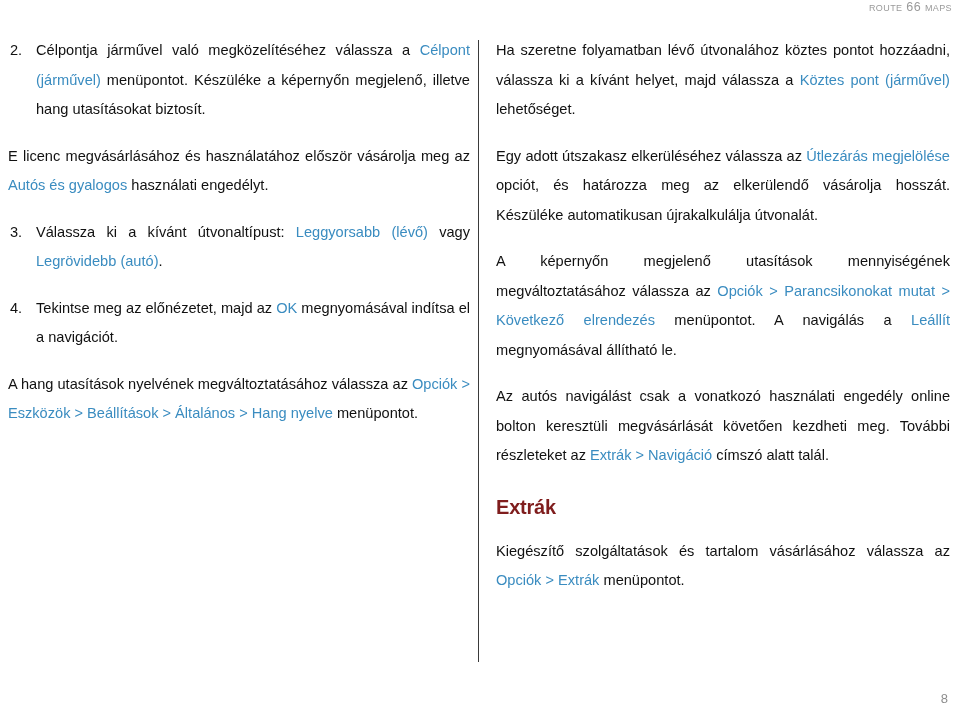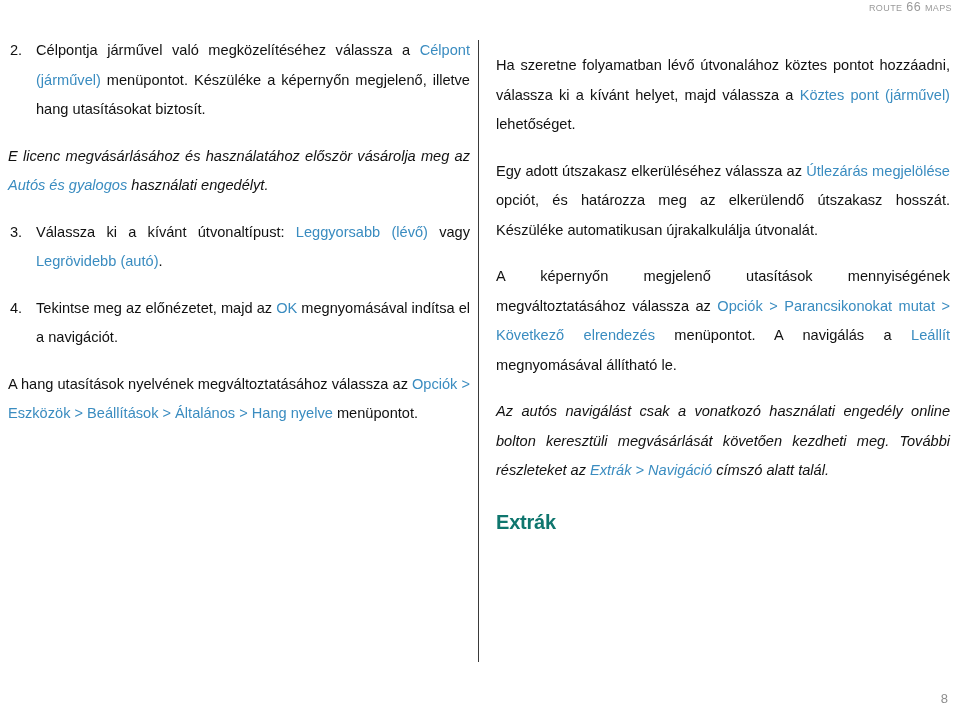--- a/index.html
+++ b/index.html
@@ -59,21 +59,20 @@
   }
 
   .col-left {
     width: 478px;
     padding: 0px 8px 0 8px;
   }
 
   .col-right {
     width: 482px;
     padding: 0px 10px 0 18px;
-    margin-top: 15px;
   }
 
   .col-divider {
     position: absolute;
     left: 478px;
     top: 40px;
     width: 1px;
     height: 622px;
     background: #3a3a3a;
   }
@@ -82,21 +81,20 @@
   p.para {
     font-size: 14.6px;
     line-height: 29.5px;
     text-align: justify;
     text-justify: inter-word;
     color: #111111;
     margin: 0 0 17px 0;
   }
 
   p.para.italic {
-    font-style: italic;
   }
 
   
   .li {
     position: relative;
     font-size: 14.6px;
     line-height: 29.5px;
     text-align: justify;
     text-justify: inter-word;
     padding-left: 28px;
@@ -114,21 +112,21 @@
   }
 
   a.lnk, .lnk {
     color: #3a8cc0;
     text-decoration: none;
   }
 
   h2.section-heading {
     font-size: 20px;
     font-weight: bold;
-    color: #0f766e;
+    color: #7f1d1d;
     margin: 24px 0 18px 0;
     line-height: 24px;
     letter-spacing: -0.2px;
   }
 
   
   .page-number {
     position: absolute;
     right: 12px;
     bottom: 10px;
@@ -148,24 +146,25 @@
   <div class="columns">
     <div class="col col-left" id="col-left">
         <div class="li"><span class="num">2.</span><span><span>Célpontja járművel való megközelítéséhez válassza a </span><span class="lnk">Célpont (járművel)</span><span> menüpontot. Készüléke a képernyőn megjelenő, illetve hang utasításokat biztosít.</span></span></div>
         <p class="para italic"><span>E licenc megvásárlásához és használatához először vásárolja meg az </span><span class="lnk">Autós és gyalogos</span><span> használati engedélyt.</span></p>
         <div class="li"><span class="num">3.</span><span><span>Válassza ki a kívánt útvonaltípust: </span><span class="lnk">Leggyorsabb (lévő)</span><span> vagy </span><span class="lnk">Legrövidebb (autó)</span><span>.</span></span></div>
         <div class="li"><span class="num">4.</span><span><span>Tekintse meg az előnézetet, majd az </span><span class="lnk">OK</span><span> megnyomásával indítsa el a navigációt.</span></span></div>
         <p class="para"><span>A hang utasítások nyelvének megváltoztatásához válassza az </span><span class="lnk">Opciók &gt; Eszközök &gt; Beállítások &gt; Általános &gt; Hang nyelve</span><span> menüpontot.</span></p>
       </div>
     <div class="col col-right" id="col-right">
         <p class="para"><span>Ha szeretne folyamatban lévő útvonalához köztes pontot hozzáadni, válassza ki a kívánt helyet, majd válassza a </span><span class="lnk">Köztes pont (járművel)</span><span> lehetőséget.</span></p>
-        <p class="para"><span>Egy adott útszakasz elkerüléséhez válassza az </span><span class="lnk">Útlezárás megjelölése</span><span> opciót, és határozza meg az elkerülendő útszakasz hosszát. Készüléke automatikusan újrakalkulálja útvonalát.</span></p>
+        <p class="para"><span>Egy adott útszakasz elkerüléséhez válassza az </span><span class="lnk">Útlezárás megjelölése</span><span> opciót, és határozza meg az elkerülendő vásárolja hosszát. Készüléke automatikusan újrakalkulálja útvonalát.</span></p>
         <p class="para"><span>A képernyőn megjelenő utasítások mennyiségének megváltoztatásához válassza az </span><span class="lnk">Opciók &gt; Parancsikonokat mutat &gt; Következő elrendezés</span><span> menüpontot. A navigálás a </span><span class="lnk">Leállít</span><span> megnyomásával állítható le.</span></p>
         <p class="para italic"><span>Az autós navigálást csak a vonatkozó használati engedély online bolton keresztüli megvásárlását követően kezdheti meg. További részleteket az </span><span class="lnk">Extrák &gt; Navigáció</span><span> címszó alatt talál.</span></p>
         <h2 class="section-heading">Extrák</h2>
+        <p class="para"><span>Kiegészítő szolgáltatások és tartalom vásárlásához válassza az </span><span class="lnk">Opciók &gt; Extrák</span><span> menüpontot.</span></p>
       </div>
   </div>
 
   <div class="col-divider"></div>
 
   <div class="page-number">8</div>
 
 </div>
 
 </body></html>

